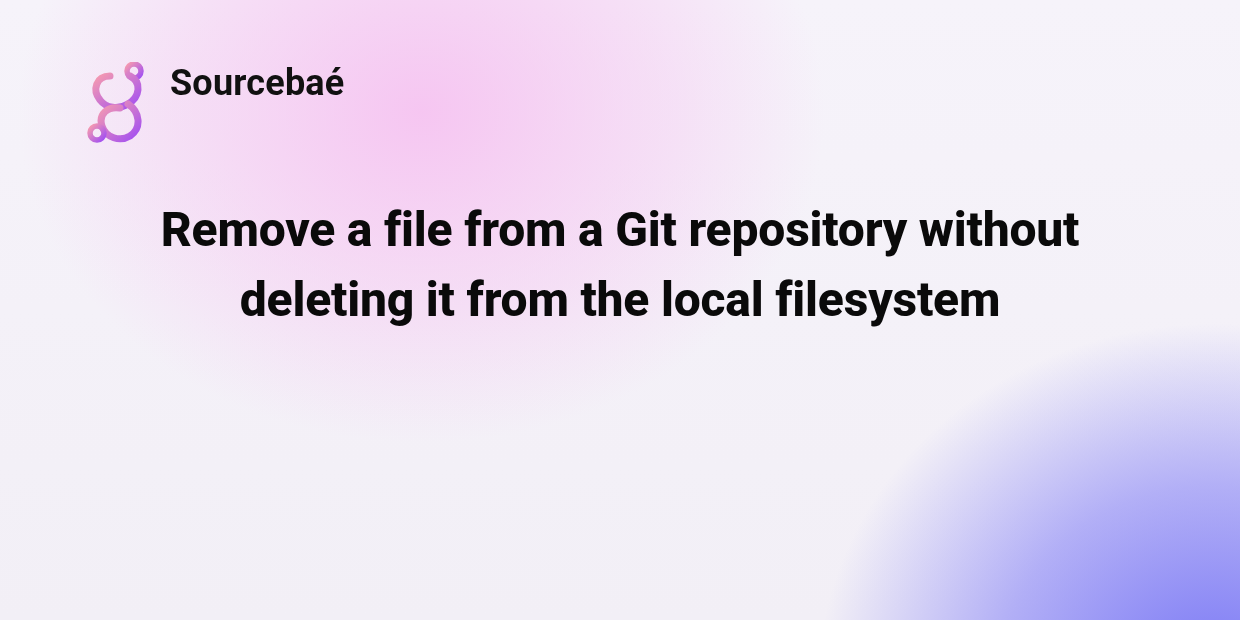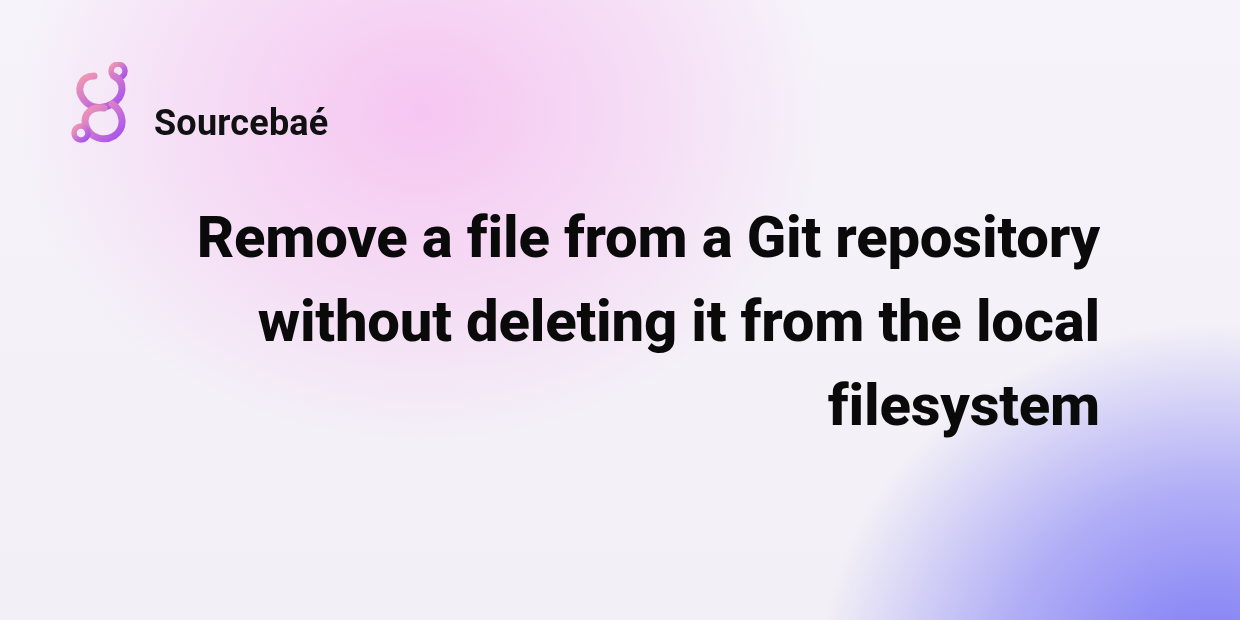--- a/index.html
+++ b/index.html
@@ -13,44 +13,44 @@
     position: absolute;
     inset: 0;
     background:
       radial-gradient(ellipse 560px 460px at 34% 18%, rgba(246,190,240,0.85) 0%, rgba(246,190,240,0.35) 45%, rgba(246,190,240,0) 72%),
       radial-gradient(ellipse 620px 560px at 98% 110%, rgba(110,108,245,0.92) 0%, rgba(125,122,246,0.55) 35%, rgba(125,122,246,0) 64%),
       linear-gradient(180deg, #f6f3fa 0%, #f2eff6 100%);
   }
   .logo {
     position: absolute;
     top: 62px;
-    left: 70px;
+    left: 86px;
     display: flex;
-    align-items: flex-end;
+    align-items: flex-start;
     gap: 14px;
   }
   .logo-mark {
     width: 70px;
     height: 82px;
     position: relative;
   }
   .logo-text {
     font-size: 36px;
     font-weight: 700;
     color: #111111;
     letter-spacing: 0.2px;
   }
   .headline {
     position: absolute;
     top: 195px;
     left: 50%;
     transform: translateX(-50%);
     width: 960px;
-    text-align: right;
-    font-size: 58px;
+    text-align: center;
+    font-size: 48px;
     font-weight: 800;
     line-height: 1.45;
     color: #0a0a0a;
     letter-spacing: -0.2px;
   }
 </style>
 </head>
 <body>
 
 <div class="bg"></div>

